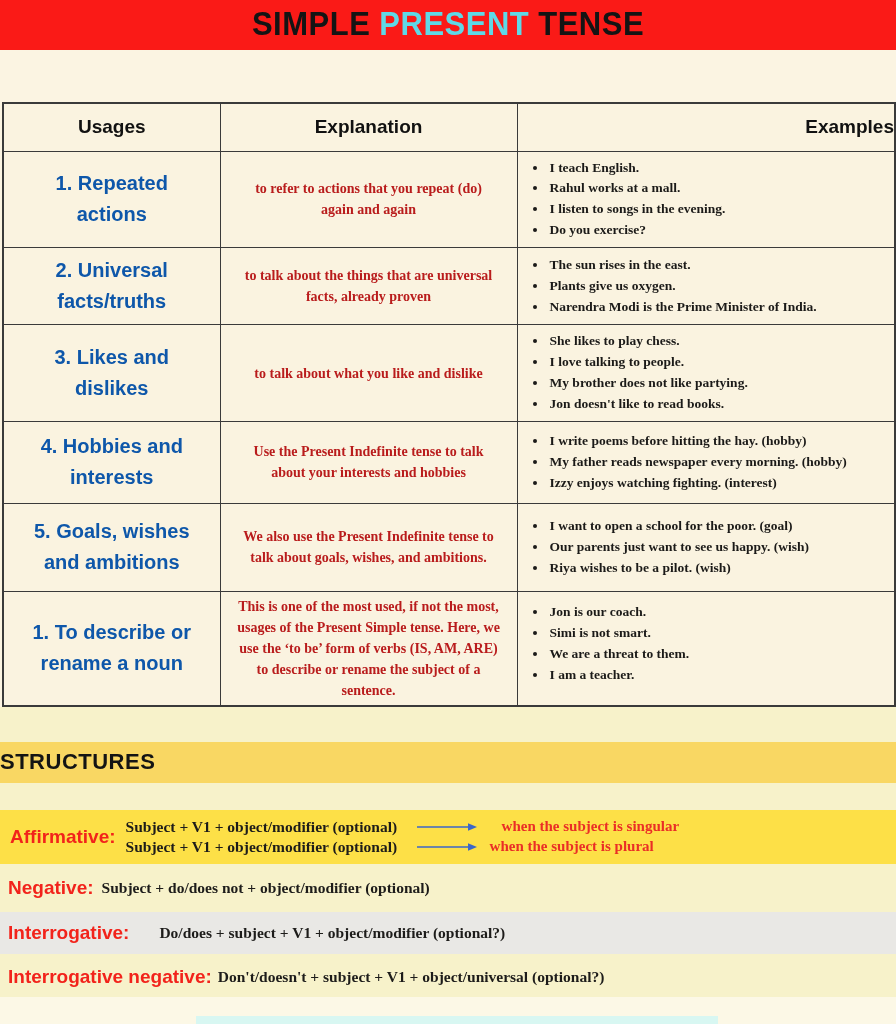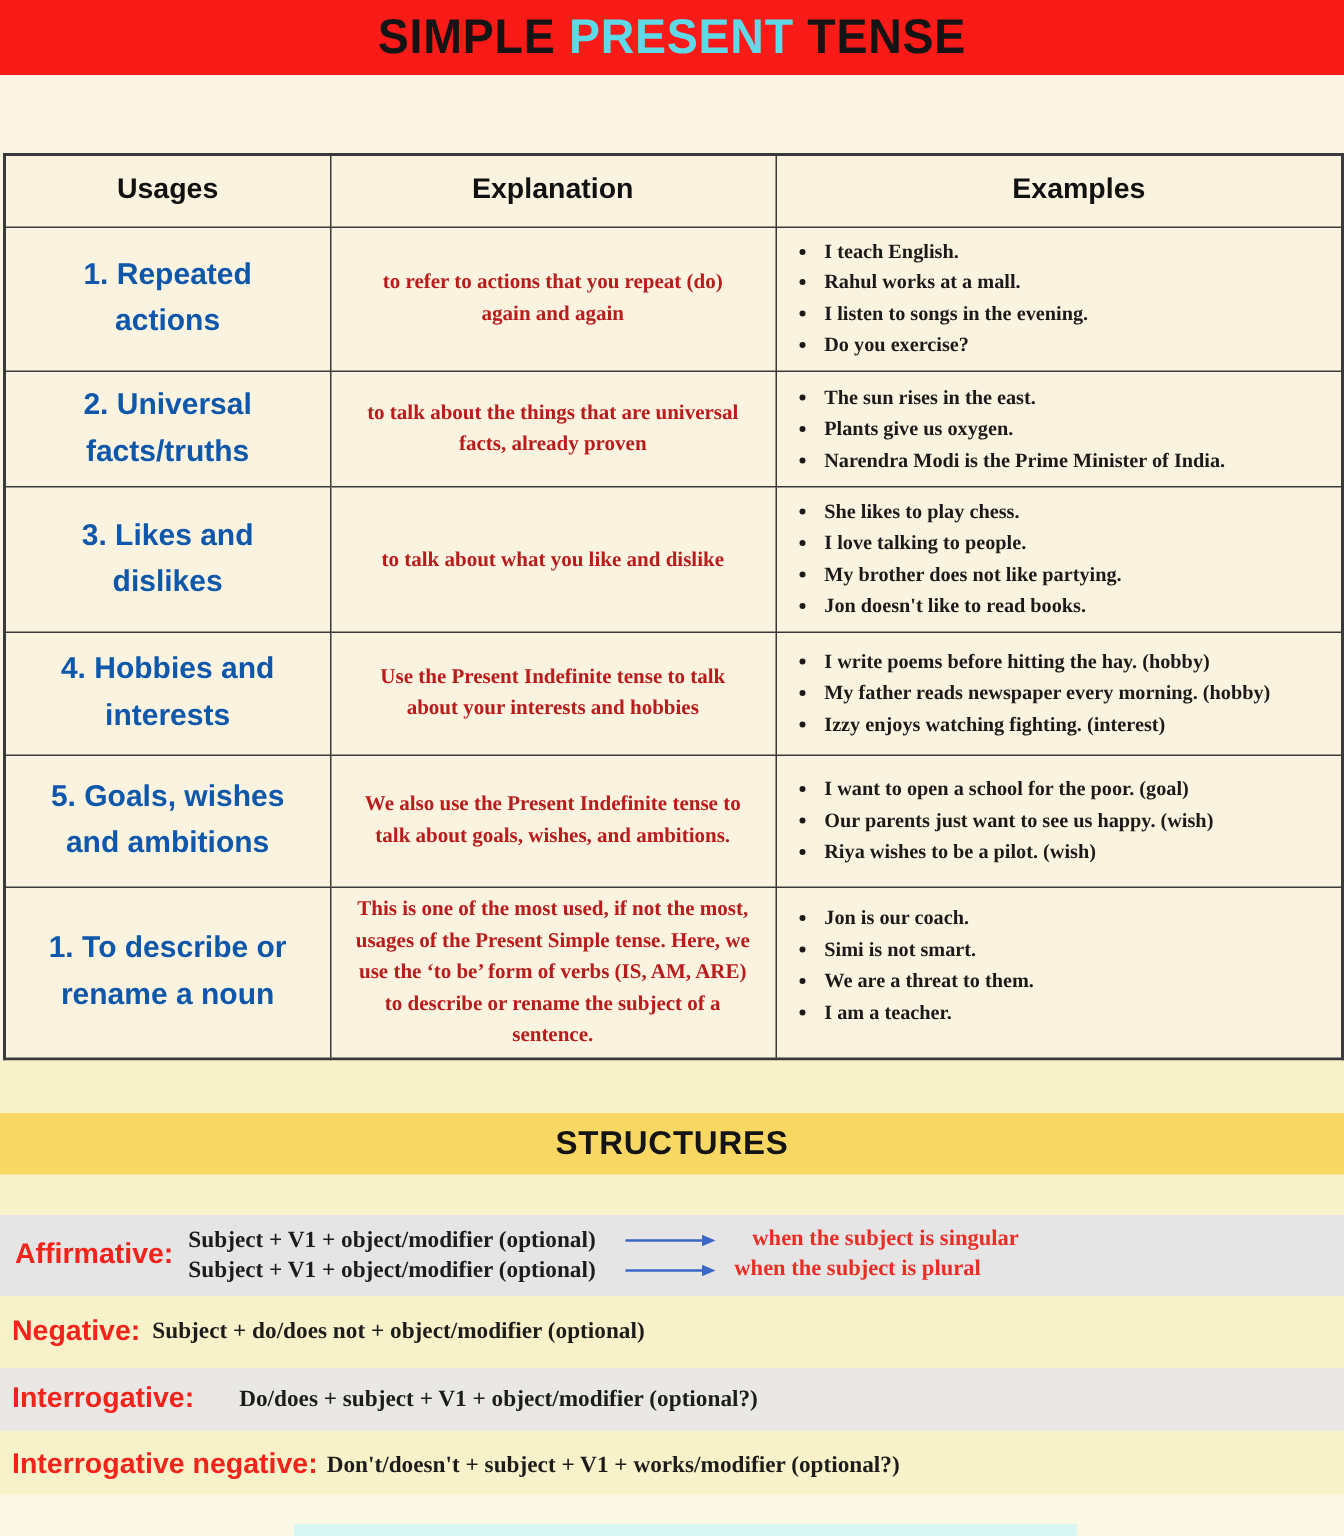--- a/index.html
+++ b/index.html
@@ -13,38 +13,38 @@
 
   .top-gap { height:52px; background:#fbf4e2; }
 
   
   table.usage-table { width:892px; margin:0 2px; border-collapse:collapse; table-layout:fixed; background:#faf3e0; }
   table.usage-table, table.usage-table th, table.usage-table td { border:1.6px solid #3a3a3a; }
   table.usage-table { border-width:2px; }
   th { font-size:19px; font-weight:bold; color:#111; height:48px; vertical-align:middle; }
   th.h-usages { width:217px; text-align:center; }
   th.h-expl { width:297px; text-align:center; }
-  th.h-ex { width:378px; text-align:center; padding-left:27px; }
+  th.h-ex { width:378px; text-align:right; padding-left:27px; }
   td { vertical-align:middle; }
   td.usage { text-align:center; color:#0e57aa; font-weight:bold; font-size:20px; line-height:1.55; padding:4px 14px; }
   td.expl { font-family:"Liberation Serif", serif; font-size:14px; color:#b91c1c; text-align:center; line-height:1.5; padding:4px 20px; font-weight:600; }
   td.examples { font-family:"Liberation Serif", serif; font-size:13.5px; color:#1b1a18; padding:6px 10px 6px 14px; font-weight:600; }
   td.examples ul { list-style:disc; margin:0; padding-left:16px; }
   td.examples li { line-height:1.55; padding-left:2px; }
 
   
   .structures { height:290px; background:#f7f2ca; }
   .s-spacer1 { height:35px; }
-  .s-band { height:41px; background:#f9d763; display:flex; align-items:center; justify-content:center; }
+  .s-band { height:41px; background:#f9d763; display:flex; align-items:center; justify-content:flex-start; }
   .s-band .s-title { font-size:22px; font-weight:bold; letter-spacing:.5px; color:#141414; }
   .s-spacer2 { height:27px; }
   .s-row { display:flex; align-items:center; }
   .s-row .label { color:#f2231b; font-weight:bold; font-size:19px; white-space:nowrap; }
   .formula { font-family:"Liberation Serif", serif; font-weight:bold; font-size:15.5px; color:#1d1c1a; white-space:nowrap; }
-  .row-affirm { height:54px; background:#e5e5e5; padding-left:10px; }
+  .row-affirm { height:54px; background:#fde047; padding-left:10px; }
   .affirm-lines { margin-left:10px; display:flex; flex-direction:column; }
   .affirm-line { display:flex; align-items:center; height:20px; }
   .affirm-line .formula { width:290px; }
   .arrow-box { width:72px; display:flex; align-items:center; }
   .condition { font-family:"Liberation Serif", serif; font-weight:bold; font-size:15px; color:#ea2e26; margin-left:14px; white-space:nowrap; }
   .row-neg { height:48px; padding-left:8px; }
   .row-neg .formula { margin-left:8px; }
   .row-inter { height:42px; background:#e9e8e5; padding-left:8px; }
   .row-inter .formula { margin-left:30px; }
   .s-gap { height:4px; }
@@ -194,21 +194,21 @@
 
   <div class="s-row row-inter">
     <span class="label">Interrogative:</span>
     <span class="formula">Do/does + subject + V1 + object/modifier (optional?)</span>
   </div>
 
   <div class="s-gap"></div>
 
   <div class="s-row row-internneg">
     <span class="label">Interrogative negative:</span>
-    <span class="formula">Don't/doesn't + subject + V1 + works/modifier (optional?)</span>
+    <span class="formula">Don't/doesn't + subject + V1 + object/universal (optional?)</span>
   </div>
 </div>
 
 <div class="bottom">
   <div class="note-box">
     <span class="note-text"><span>NOTE: use </span><span class="verb">do</span><span> with plural subjects (including 'I') and </span><span class="verb">does</span><span> with singular subjects.</span></span>
   </div>
 
 </div>
 

